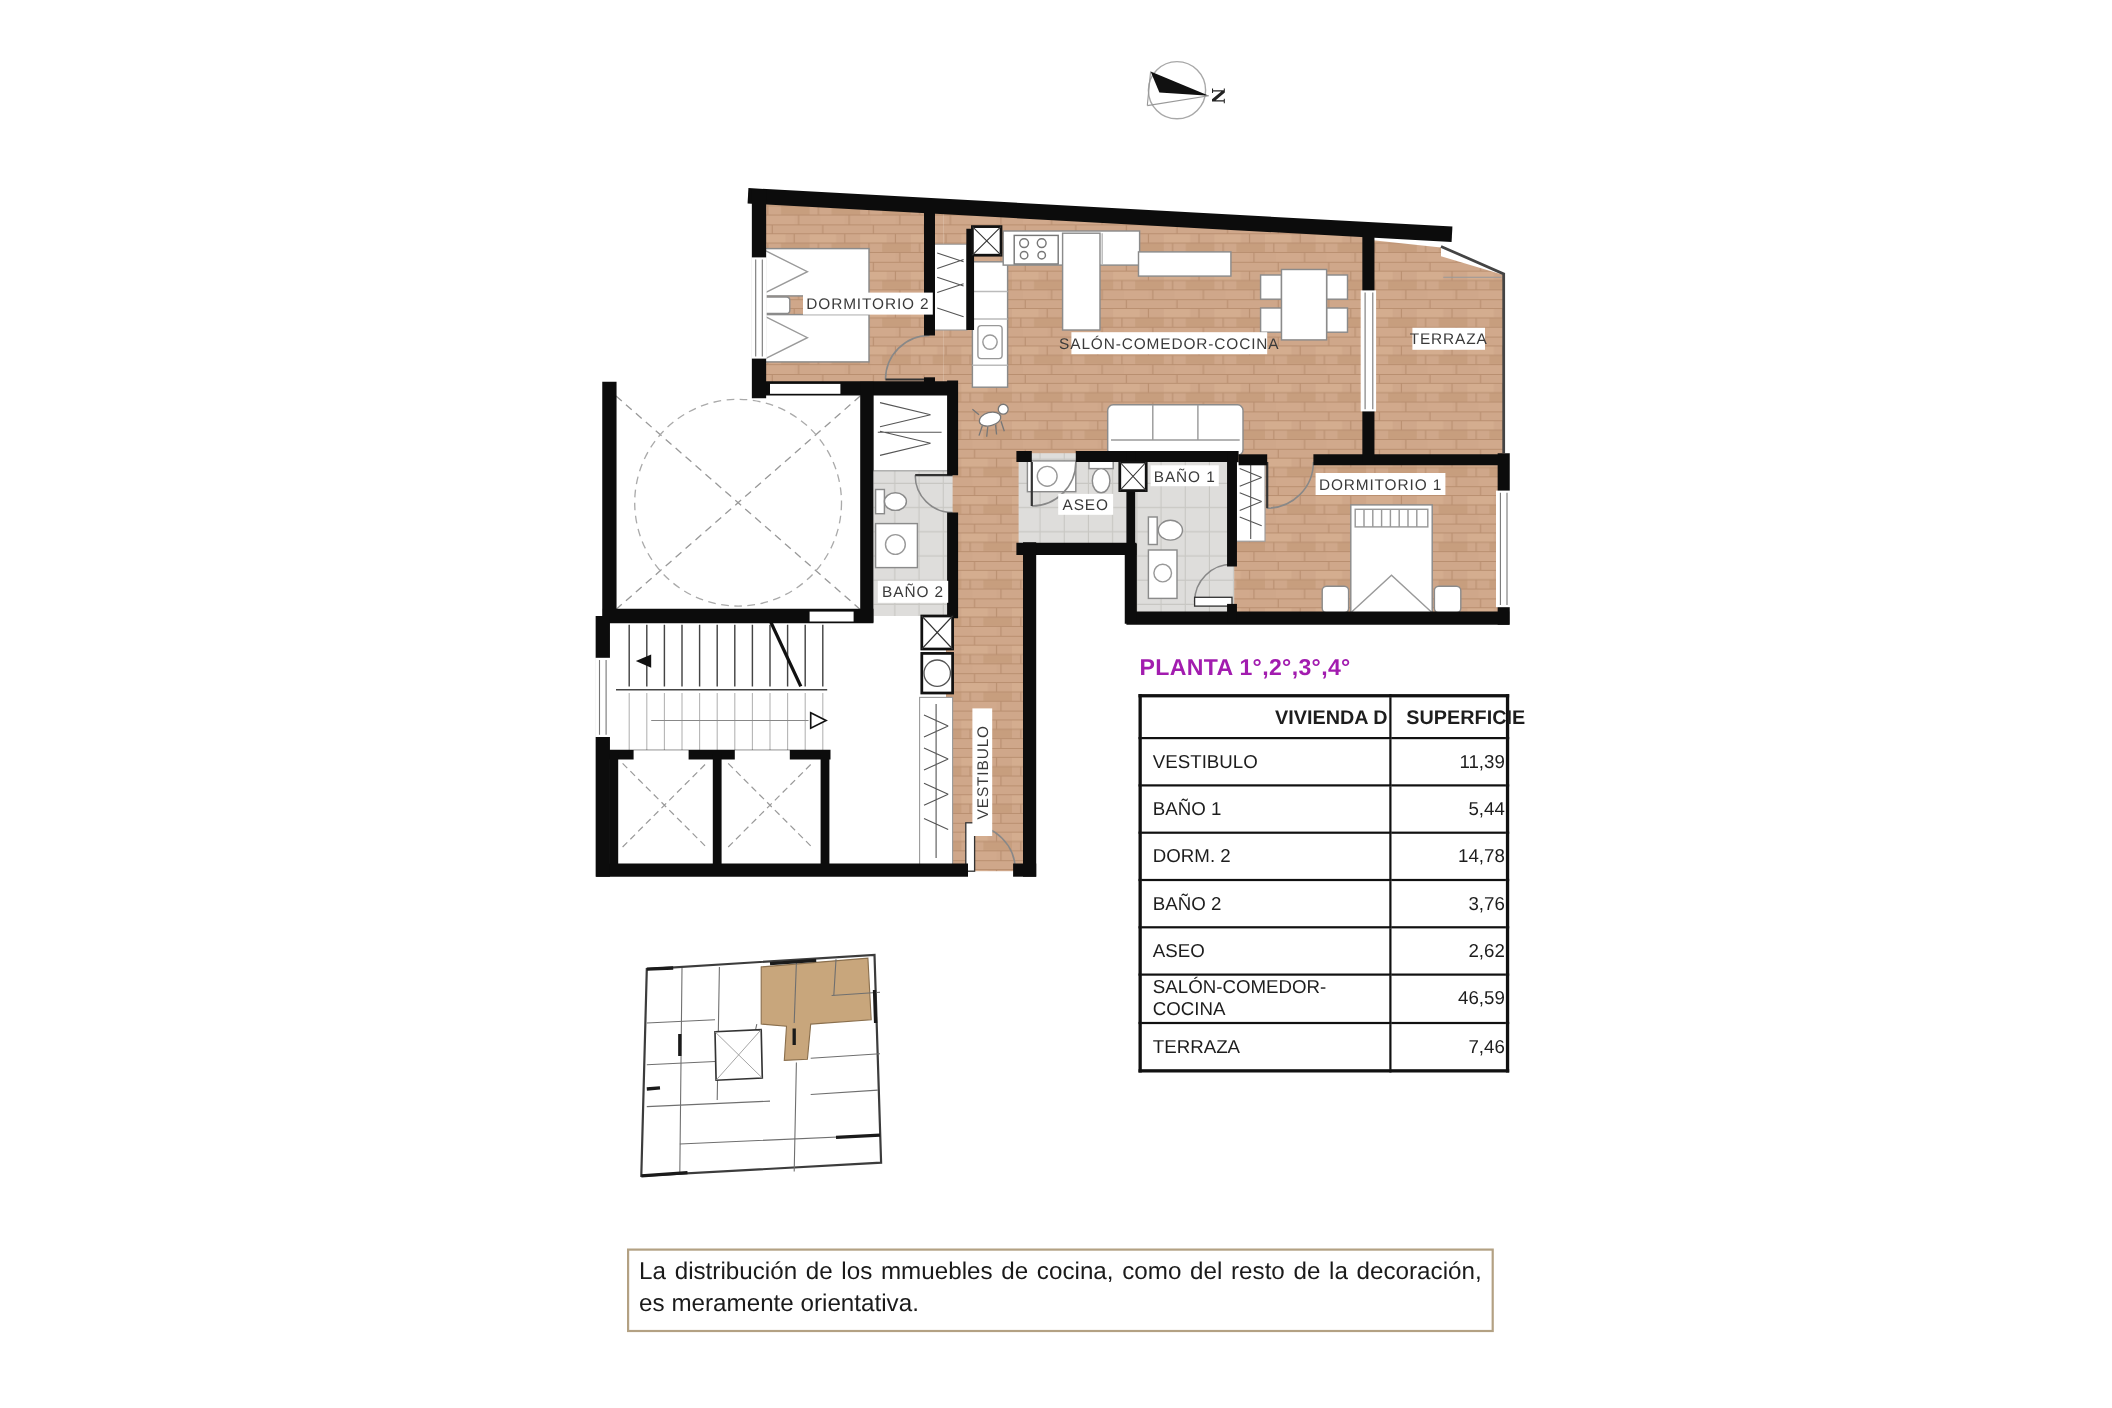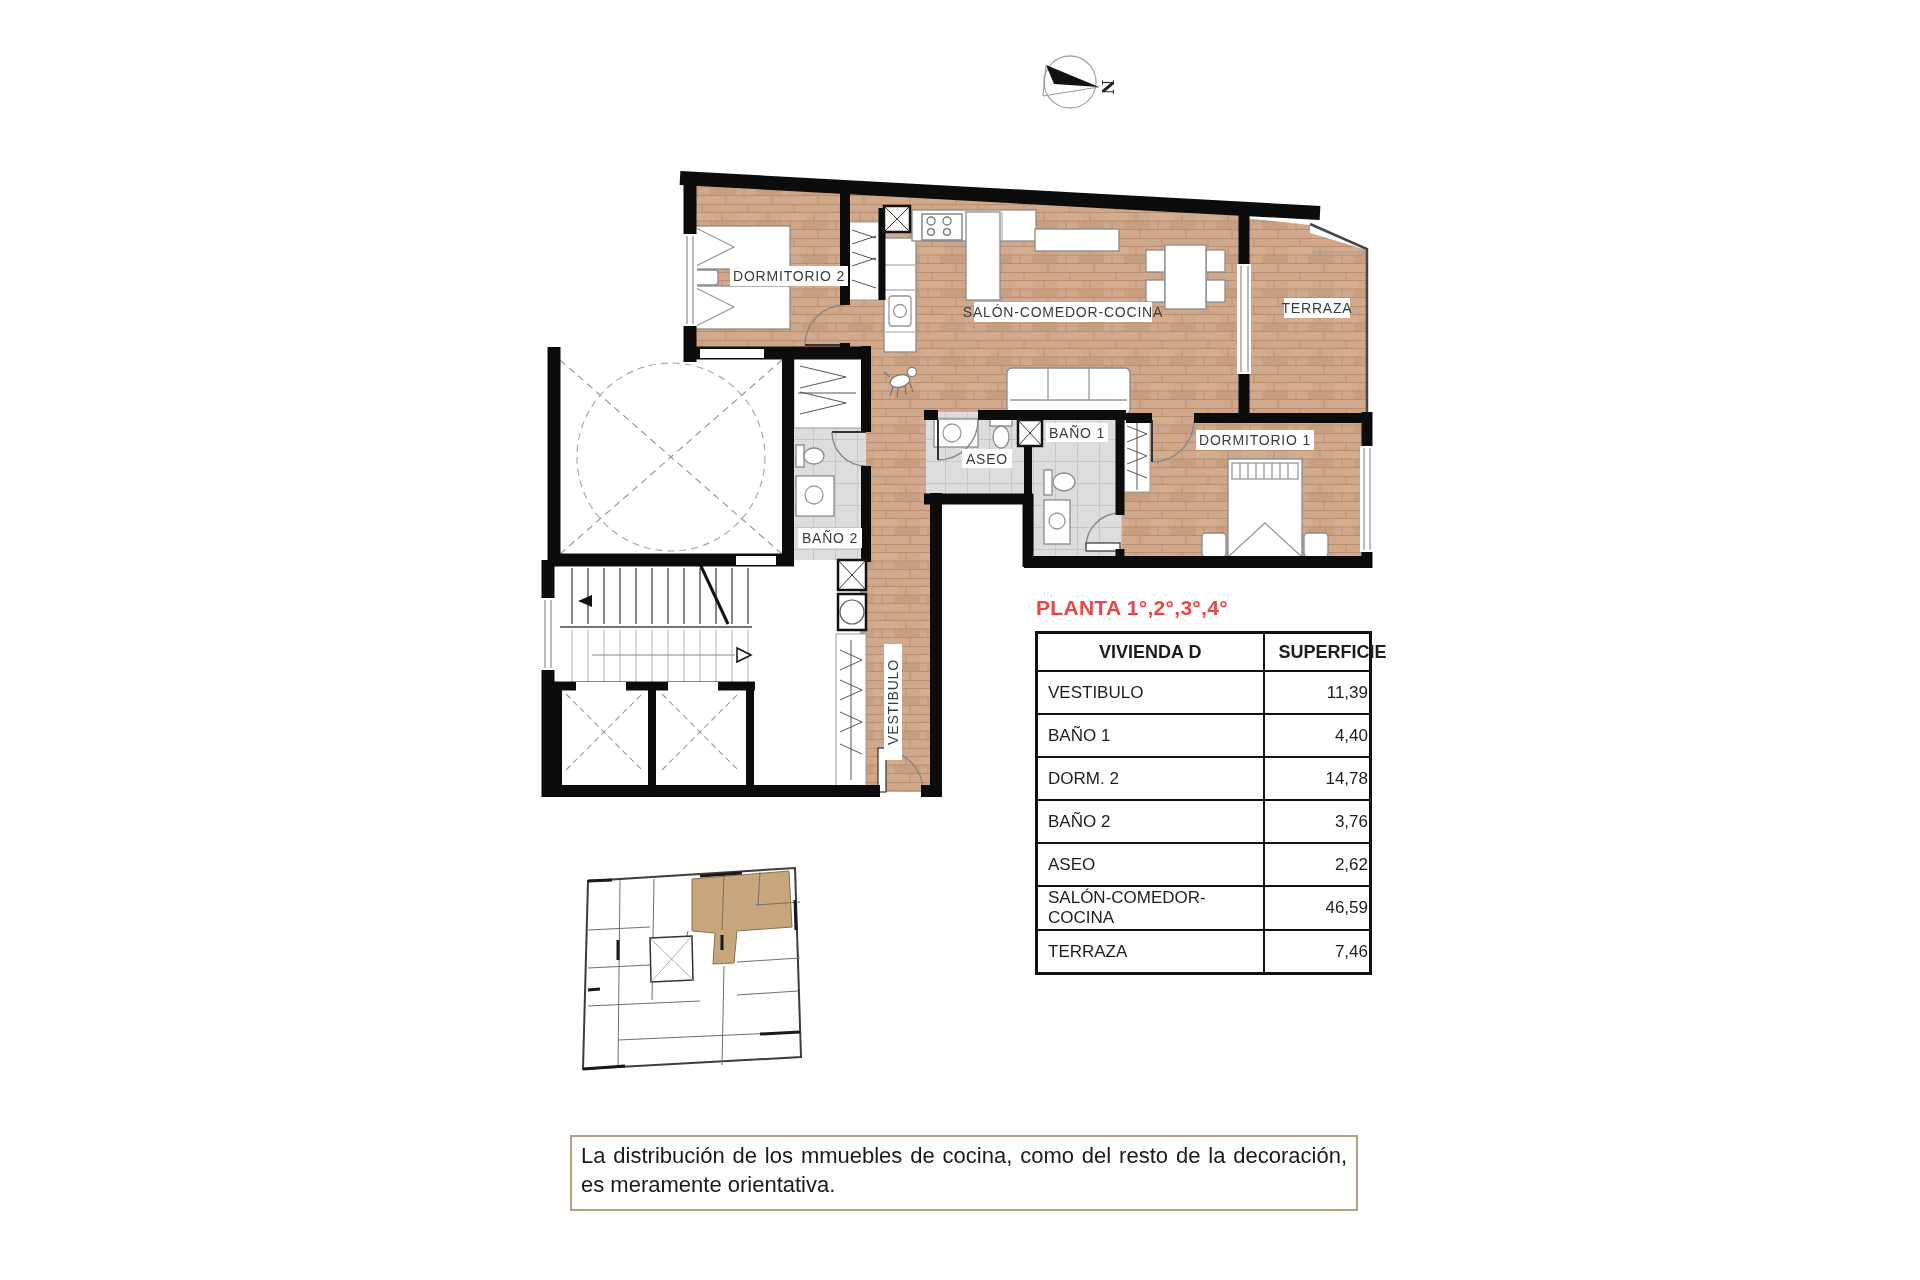--- a/index.html
+++ b/index.html
@@ -1,26 +1,26 @@
 <!DOCTYPE html>
 <html><head>
 <meta charset="utf-8">
 <style>
   html,body{margin:0;padding:0;background:#fff;}
   .page{position:relative;width:1920px;height:1280px;background:#ffffff;overflow:hidden;
         font-family:"Liberation Sans",sans-serif;}
   svg.plan{position:absolute;left:0;top:0;}
   .plan-title{position:absolute;left:1036px;top:596px;font-size:21px;font-weight:bold;
-              letter-spacing:.3px;color:#ef4444;}
+              letter-spacing:.3px;color:#a21caf;}
   table.area-table{position:absolute;left:1035px;top:631px;border-collapse:collapse;
               table-layout:fixed;width:334px;color:#1d1d1d;border:3px solid #111;}
   .area-table col.c1{width:227px;}
   .area-table col.c2{width:107px;}
   .area-table th,.area-table td{border:2px solid #111;vertical-align:middle;}
-  .area-table th{height:34px;font-size:18px;text-align:center;}
+  .area-table th{height:34px;font-size:18px;text-align:right;}
   .area-table th.val{text-align:center;padding-left:14px;}
   .area-table td{height:39px;font-size:17px;padding-left:10px;}
   .area-table td.val{text-align:right;padding-left:0;}
   .area-table tr.total td{font-weight:bold;}
   .area-table tr.constr td{height:48px;font-size:16.5px;line-height:1.2;}
   .disclaimer{position:absolute;left:570px;top:1135px;width:788px;box-sizing:border-box;
               border:2px solid #b3a183;padding:4px 9px 10px 9px;font-size:22px;line-height:29px;
               text-align:justify;color:#1a1a1a;}
   .disclaimer p{margin:0;}
 </style>
@@ -280,21 +280,21 @@
         <tr>
     <th>VIVIENDA D</th>
     <th class="val">SUPERFICIE</th>
   </tr>
   <tr>
     <td>VESTIBULO</td>
     <td class="val">11,39</td>
   </tr>
   <tr>
     <td>BAÑO 1</td>
-    <td class="val">4,40</td>
+    <td class="val">5,44</td>
   </tr>
   <tr>
     <td>DORM. 2</td>
     <td class="val">14,78</td>
   </tr>
   <tr>
     <td>BAÑO 2</td>
     <td class="val">3,76</td>
   </tr>
   <tr>

